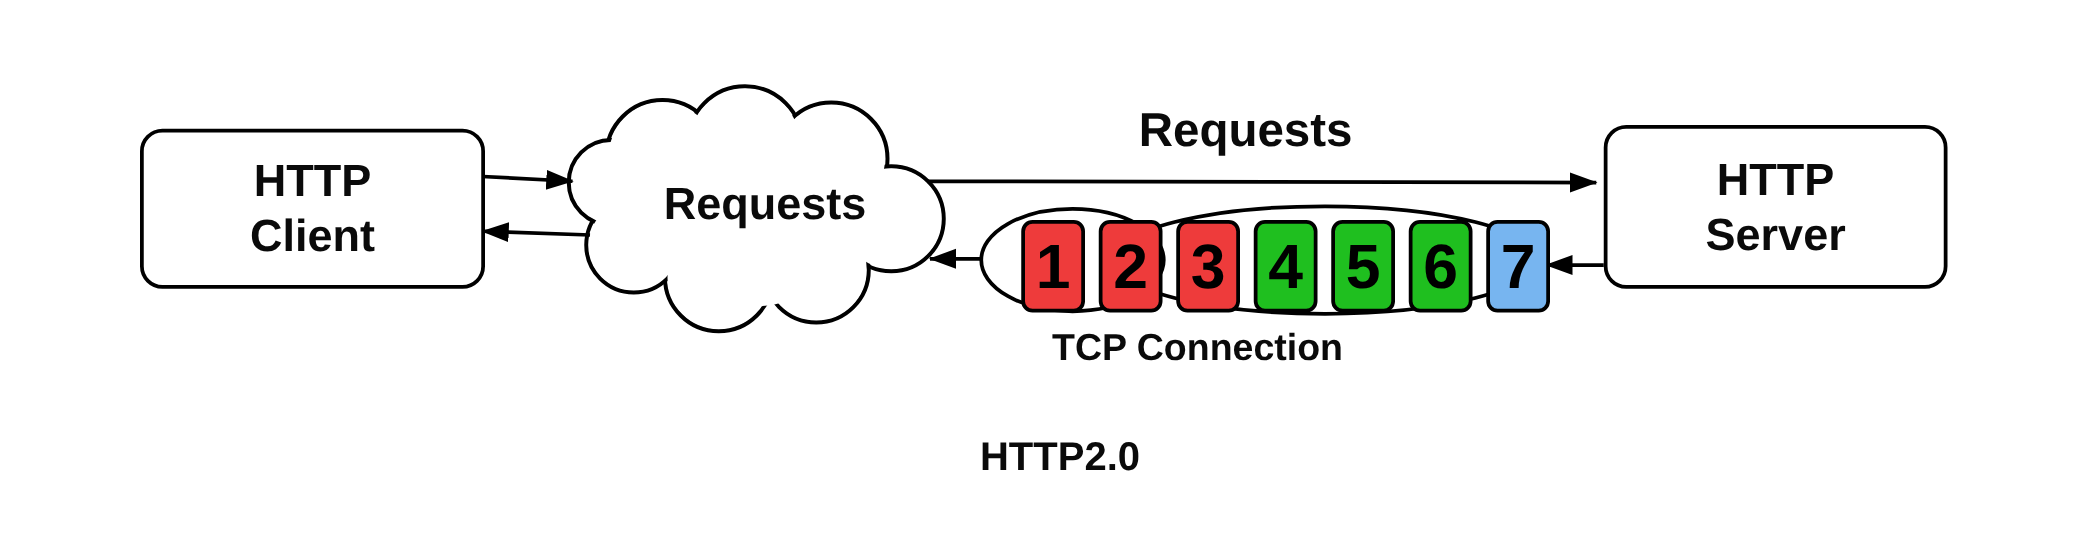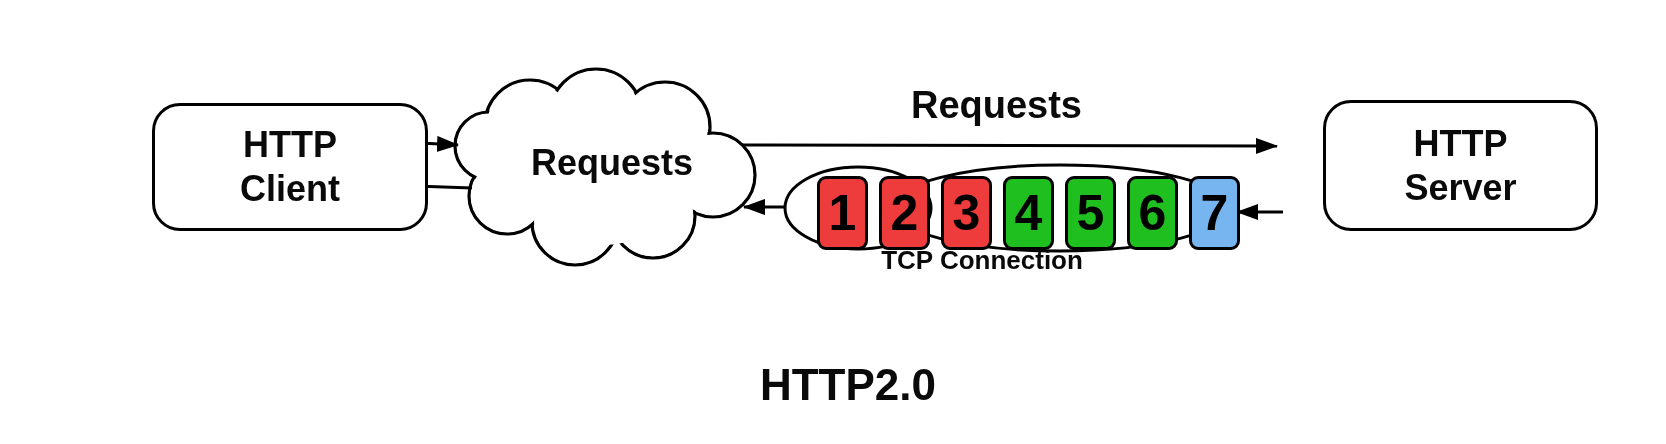--- a/index.html
+++ b/index.html
@@ -2,33 +2,33 @@
 <html><head>
 <meta charset="utf-8">
 <style>
   html,body{margin:0;padding:0;background:#fff;}
   .canvas{
     position:relative;width:1666px;height:444px;background:#ffffff;
     font-family:"Liberation Sans", sans-serif;color:#0a0a0a;overflow:hidden;
   }
   svg.layer{position:absolute;left:0;top:0;}
   .node-box{
-    position:absolute;border:3.5px solid #000;border-radius:28px;background:#fff;
+    position:absolute;border:3.5px solid #000;border-radius:18px;background:#fff;
     display:flex;align-items:center;justify-content:center;text-align:center;
-    font-size:36px;font-weight:700;line-height:1.22;white-space:pre-line;margin-left:40px;
+    font-size:36px;font-weight:700;line-height:1.22;white-space:pre-line;
   }
   .client-box{left:112px;top:103px;width:270px;height:122px;}
   .server-box{left:1283px;top:100px;width:269px;height:125px;}
   .float-label{
     position:absolute;text-align:center;font-weight:700;white-space:nowrap;
   }
   .internet-label{left:512px;top:142px;width:200px;font-size:36px;}
   .requests-label{left:882px;top:84px;width:200px;font-size:38px;text-align:right;}
-  .tcp-label{left:808px;top:245px;width:300px;font-size:26px;margin-left:24px;}
-  .title-label{left:698px;top:360px;width:300px;font-size:44px;}
+  .tcp-label{left:808px;top:262px;width:300px;font-size:30px;}
+  .title-label{left:698px;top:347px;width:300px;font-size:32px;}
   .packets-row{
     position:absolute;left:817px;top:176px;display:flex;gap:11px;
   }
   .packet{
     width:45px;height:68px;border:3px solid #000;border-radius:9px;
     display:flex;align-items:center;justify-content:center;
     font-size:50px;font-weight:700;color:#000;
   }
 </style>
 </head>

